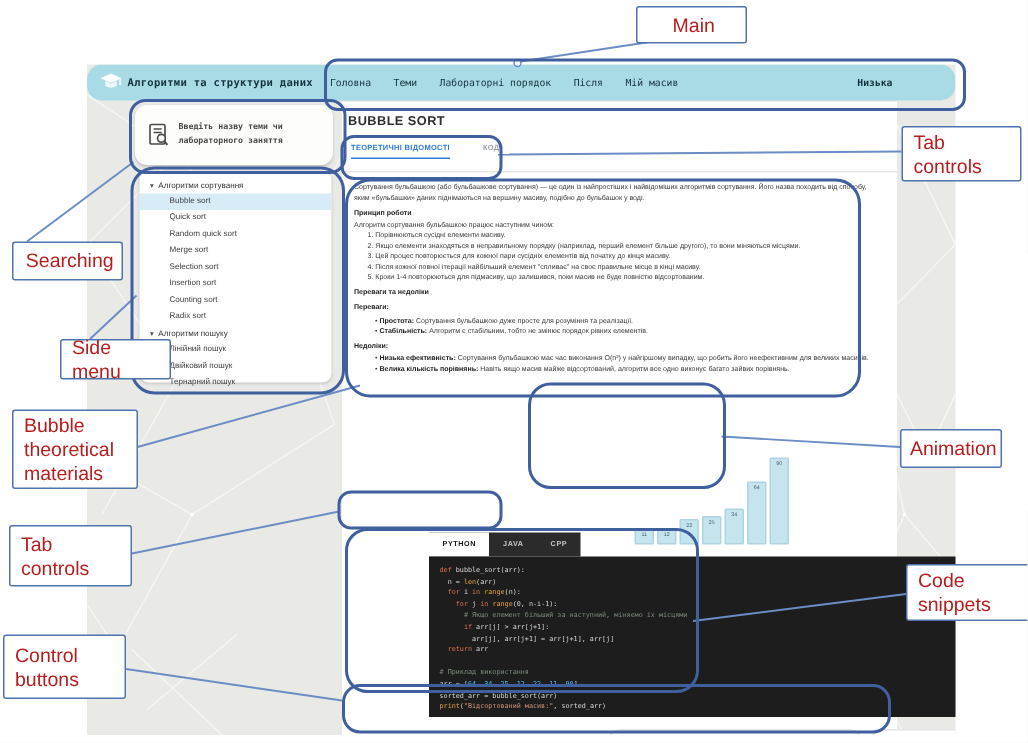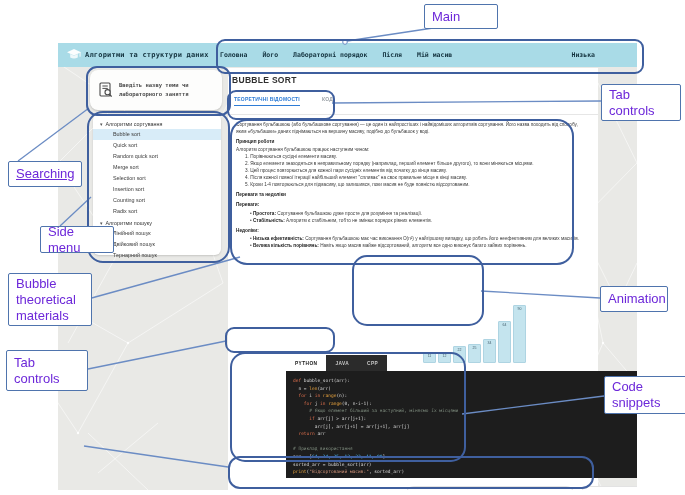--- a/index.html
+++ b/index.html
@@ -5,25 +5,25 @@
   html,body{margin:0;padding:0;background:#ffffff;}
   body{font-family:"Liberation Sans", sans-serif;}
   #canvas{position:relative;width:685px;height:495px;background:#ffffff;overflow:hidden;}
 
   
   #shot{position:absolute;left:58px;top:43px;width:579px;height:447px;background:#e9e9e6;overflow:hidden;}
   #mesh{position:absolute;left:0;top:0;z-index:0;}
 
   
   .navbar{position:absolute;left:0;top:0;width:579px;height:24px;background:#a9dbe7;z-index:1;
-          display:flex;align-items:center;font-family:"DejaVu Sans Mono", monospace;color:#13323e;}
+          display:flex;align-items:center;font-family:"DejaVu Sans Mono", monospace;color:#13323e;border-radius:10px;}
   .brand{display:flex;align-items:center;gap:4px;margin-left:9px;}
   .brand-title{font-size:7px;font-weight:bold;letter-spacing:0.2px;white-space:nowrap;}
   .nav-items{position:absolute;left:162px;top:0;height:24px;display:flex;align-items:center;gap:15px;}
-  .nav-item{font-size:6.5px;font-weight:bold;white-space:nowrap;cursor:pointer;}
+  .nav-item{font-size:6.5px;font-weight:normal;white-space:nowrap;cursor:pointer;}
   .nav-logout{position:absolute;right:42px;top:0;height:24px;display:flex;align-items:center;font-size:6.5px;font-weight:bold;cursor:pointer;}
 
   
   .search-card{position:absolute;left:32px;top:27px;width:132px;height:40px;background:#fdfdfc;border-radius:8px;
                box-shadow:0 1px 2px rgba(0,0,0,.18);z-index:1;display:flex;align-items:center;}
   .search-icon{margin:0 6px 0 9px;flex:0 0 auto;}
   .search-text{font-family:"DejaVu Sans Mono", monospace;font-size:5.5px;font-weight:bold;color:#4a4a4a;line-height:1.55;}
 
   
   .side-card{position:absolute;left:35px;top:71px;width:128px;height:141px;background:#ffffff;border-radius:6px;
@@ -69,21 +69,21 @@
   .btn{position:absolute;height:18px;background:#ffffff;border:1px solid #e3e3e3;border-radius:9px;
        box-shadow:0 1px 1px rgba(0,0,0,.08);display:flex;align-items:center;justify-content:center;
        font-size:5.5px;color:#3c3c3c;cursor:pointer;z-index:1;}
   .btn-edit{left:177px;top:418px;width:168px;}
   .btn-delete{left:352px;top:418px;width:174px;}
 
   
   .outline{position:absolute;border:2px solid #3f5f9e;background:transparent;pointer-events:none;z-index:10;}
   #connectors{position:absolute;left:0;top:0;z-index:9;pointer-events:none;}
   .callout{position:absolute;background:#ffffff;border:1.6px solid #4f74ad;border-radius:2px;z-index:11;
-           color:#6d28d9;font-size:13px;line-height:16px;display:flex;align-items:center;box-sizing:border-box;padding:2px 4px 2px 7px;}
+           color:#b91c1c;font-size:13px;line-height:16px;display:flex;align-items:center;box-sizing:border-box;padding:2px 4px 2px 7px;justify-content:center;}
 </style>
 </head>
 <body>
 
 <div id="canvas">
 
   <div id="shot">
 
     <svg id="mesh" width="579" height="447">
       <g stroke="#ffffff" stroke-opacity="0.55" stroke-width="1" fill="none">
@@ -111,21 +111,21 @@
       <div class="brand">
         <svg width="14" height="12" viewBox="0 0 14 12">
           <polygon points="7,0 14,3.2 7,6.4 0,3.2" fill="#ffffff" fill-opacity="0.95"></polygon>
           <path d="M3.2,5 L3.2,8.4 Q7,10.6 10.8,8.4 L10.8,5 L7,6.8 Z" fill="#ffffff" fill-opacity="0.8"></path>
           <rect x="12.6" y="3.2" width="0.9" height="4.5" fill="#ffffff"></rect>
         </svg>
         <span class="brand-title">Алгоритми та структури даних</span>
       </div>
       <div class="nav-items" id="nav-items">
           <span class="nav-item">Головна</span>
-          <span class="nav-item">Його</span>
+          <span class="nav-item">Теми</span>
           <span class="nav-item">Лабораторні порядок</span>
           <span class="nav-item">Після</span>
           <span class="nav-item">Мій масив</span>
         </div>
       <div class="nav-logout">Низька</div>
     </div>
 
     <div class="search-card">
       <svg class="search-icon" width="14" height="16" viewBox="0 0 14 16">
         <rect x="1" y="1" width="10" height="13" rx="1" fill="none" stroke="#4a4a4a" stroke-width="1.1"></rect>
@@ -272,26 +272,29 @@
     </div>
   <div class="callout" style="left:601px;top:84px;width:80px;height:37px;">
     <span>Tab controls</span>
     </div>
   <div class="callout" style="left:600px;top:286px;width:68px;height:26px;">
     <span>Animation</span>
     </div>
   <div class="callout" style="left:604px;top:376px;width:96px;height:38px;">
     <span>Code snippets</span>
     </div>
-  <div class="callout" style="left:8px;top:161px;width:74px;height:26px;text-decoration:underline;">
+  <div class="callout" style="left:8px;top:161px;width:74px;height:26px;">
     <span>Searching</span>
     </div>
   <div class="callout" style="left:16px;top:226px;width:74px;height:27px;margin-left:24px;">
     <span>Side menu</span>
     </div>
   <div class="callout" style="left:8px;top:273px;width:84px;height:53px;">
     <span>Bubble theoretical materials</span>
     </div>
   <div class="callout" style="left:6px;top:350px;width:82px;height:41px;">
     <span>Tab controls</span>
     </div>
+  <div class="callout" style="left:2px;top:423px;width:82px;height:43px;">
+    <span>Control buttons</span>
+    </div>
 
 </div>
 
 </body></html>

